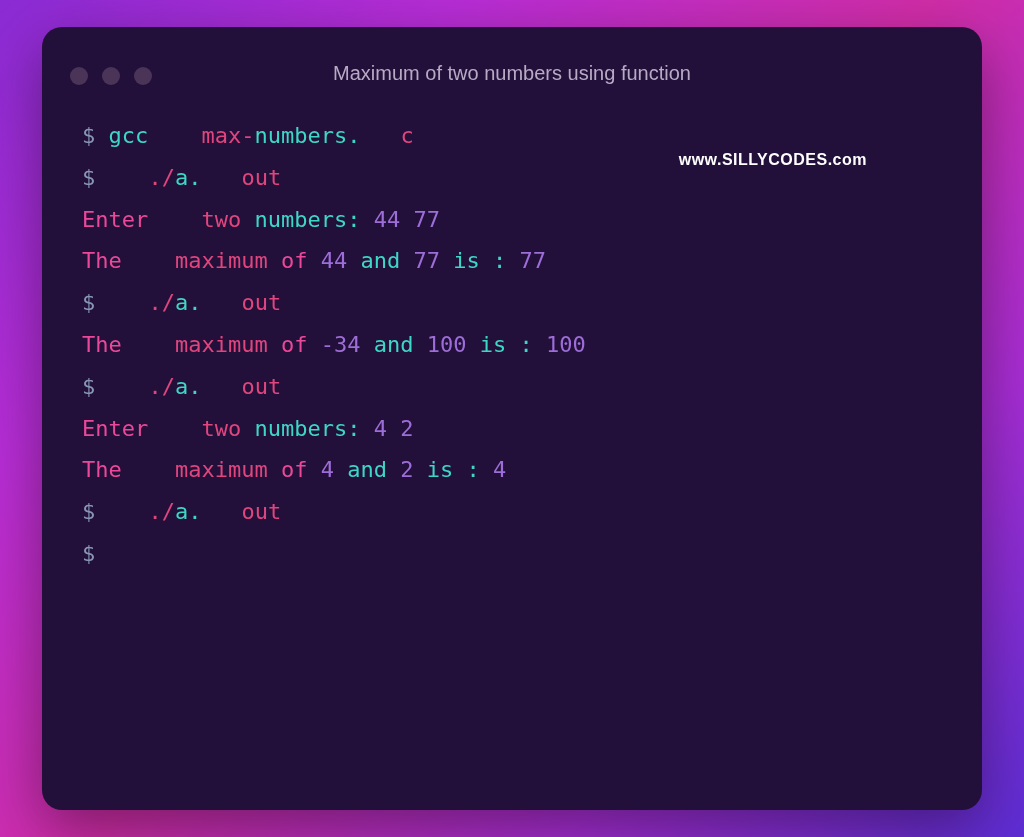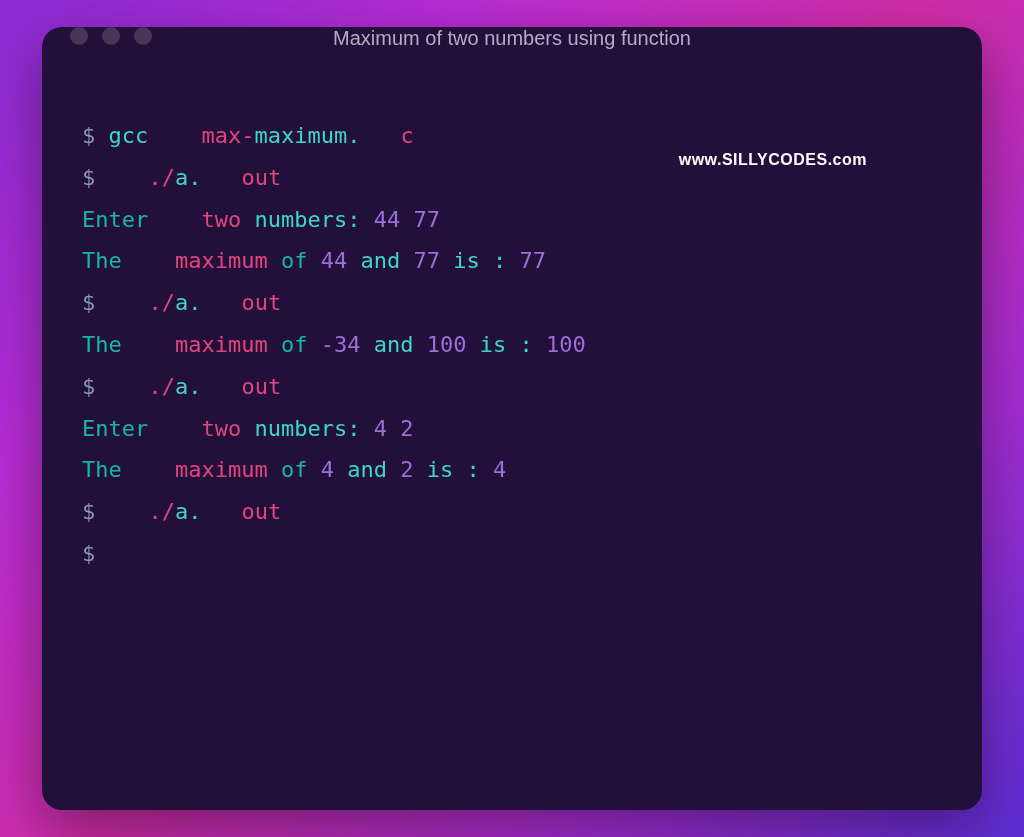--- a/index.html
+++ b/index.html
@@ -22,21 +22,21 @@
       background: #23103a;
       border-radius: 20px;
       box-shadow: 0 20px 60px rgba(0,0,0,0.4);
       overflow: hidden;
       display: flex;
       flex-direction: column;
     }
     .titlebar {
       height: 58px;
       display: flex;
-      align-items: flex-start;
+      align-items: flex-end;
       padding: 0 28px;
       position: relative;
     }
     .traffic-lights {
       display: flex;
       gap: 14px;
     }
     .dot {
       width: 18px;
       height: 18px;
@@ -70,39 +70,39 @@
       font-family: Arial, sans-serif;
       font-weight: bold;
       letter-spacing: 0.5px;
     }
     .line {
       white-space: pre;
     }
     .c-prompt { color: #8896b5; }
     .c-cyan { color: #3dd8c5; margin-top: 20px; }
     .c-magenta { color: #e0457e; padding-left: 40px; }
-    .c-blue { color: #14b8a6; }
+    .c-blue { color: #ec4899; }
     .c-purple { color: #9d6dd8; text-align: right; }
   </style>
 </head>
 <body>
 
 <div class="terminal-window">
   <div class="titlebar">
     <div class="traffic-lights">
       <div class="dot"></div>
       <div class="dot"></div>
       <div class="dot"></div>
     </div>
     <div class="window-title">Maximum of two numbers using function</div>
   </div>
   <div class="terminal-body">
     <div class="watermark">www.SILLYCODES.com</div>
 
-    <div class="line"><span class="c-prompt">$</span> <span class="c-cyan">gcc</span> <span class="c-magenta">max-</span><span class="c-cyan">maximum.</span><span class="c-magenta">c</span></div>
+    <div class="line"><span class="c-prompt">$</span> <span class="c-cyan">gcc</span> <span class="c-magenta">max-</span><span class="c-cyan">numbers.</span><span class="c-magenta">c</span></div>
 
     <div class="line"><span class="c-prompt">$</span> <span class="c-magenta">./</span><span class="c-cyan">a.</span><span class="c-magenta">out</span></div>
     <div class="line"><span class="c-blue">Enter</span> <span class="c-magenta">two</span> <span class="c-cyan">numbers:</span> <span class="c-purple">44</span> <span class="c-purple">77</span></div>
     <div class="line"><span class="c-blue">The</span> <span class="c-magenta">maximum</span> <span class="c-blue">of</span> <span class="c-purple">44</span> <span class="c-cyan">and</span> <span class="c-purple">77</span> <span class="c-cyan">is</span> <span class="c-cyan">:</span> <span class="c-purple">77</span></div>
 
     <div class="line"><span class="c-prompt">$</span> <span class="c-magenta">./</span><span class="c-cyan">a.</span><span class="c-magenta">out</span></div>
     <div class="line"><span class="c-blue">The</span> <span class="c-magenta">maximum</span> <span class="c-blue">of</span> <span class="c-purple">-34</span> <span class="c-cyan">and</span> <span class="c-purple">100</span> <span class="c-cyan">is</span> <span class="c-cyan">:</span> <span class="c-purple">100</span></div>
 
     <div class="line"><span class="c-prompt">$</span> <span class="c-magenta">./</span><span class="c-cyan">a.</span><span class="c-magenta">out</span></div>
     <div class="line"><span class="c-blue">Enter</span> <span class="c-magenta">two</span> <span class="c-cyan">numbers:</span> <span class="c-purple">4</span> <span class="c-purple">2</span></div>

